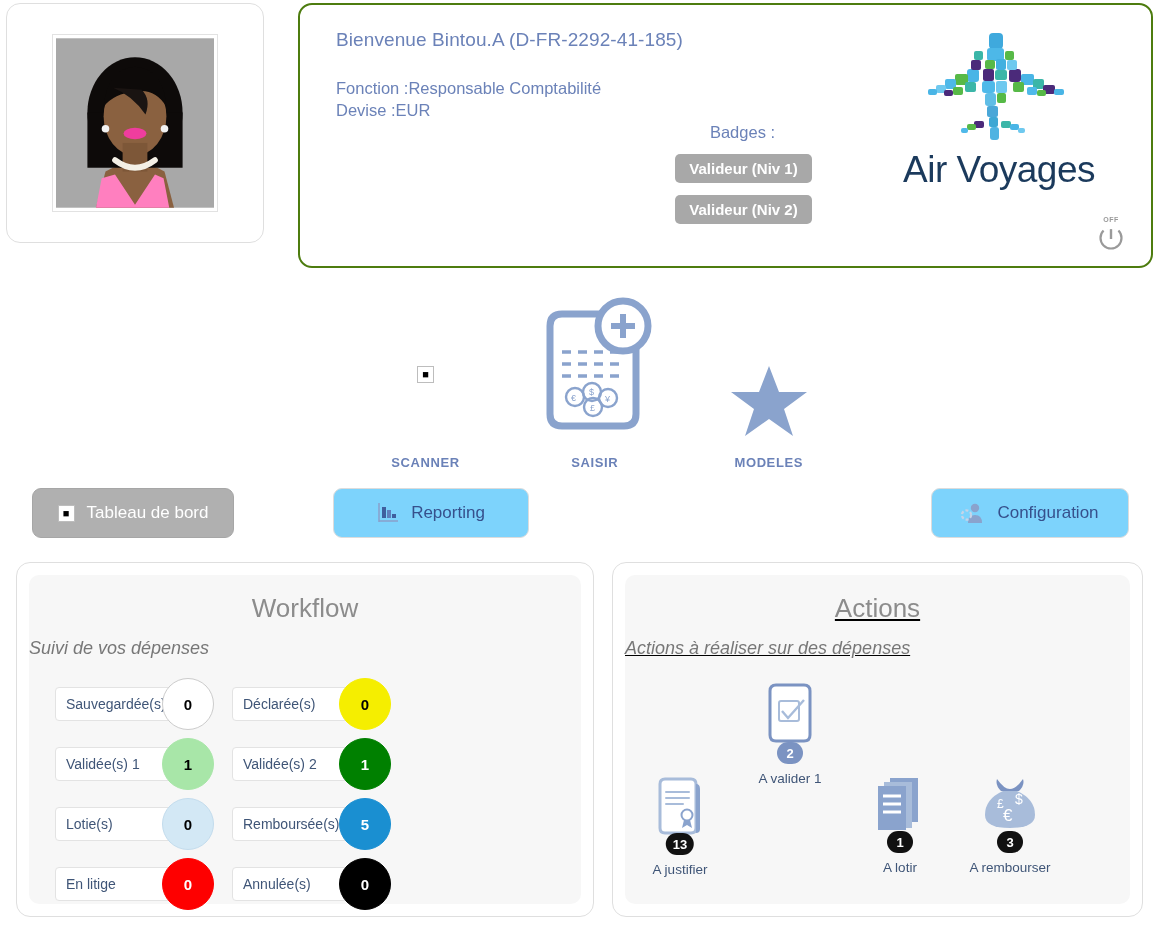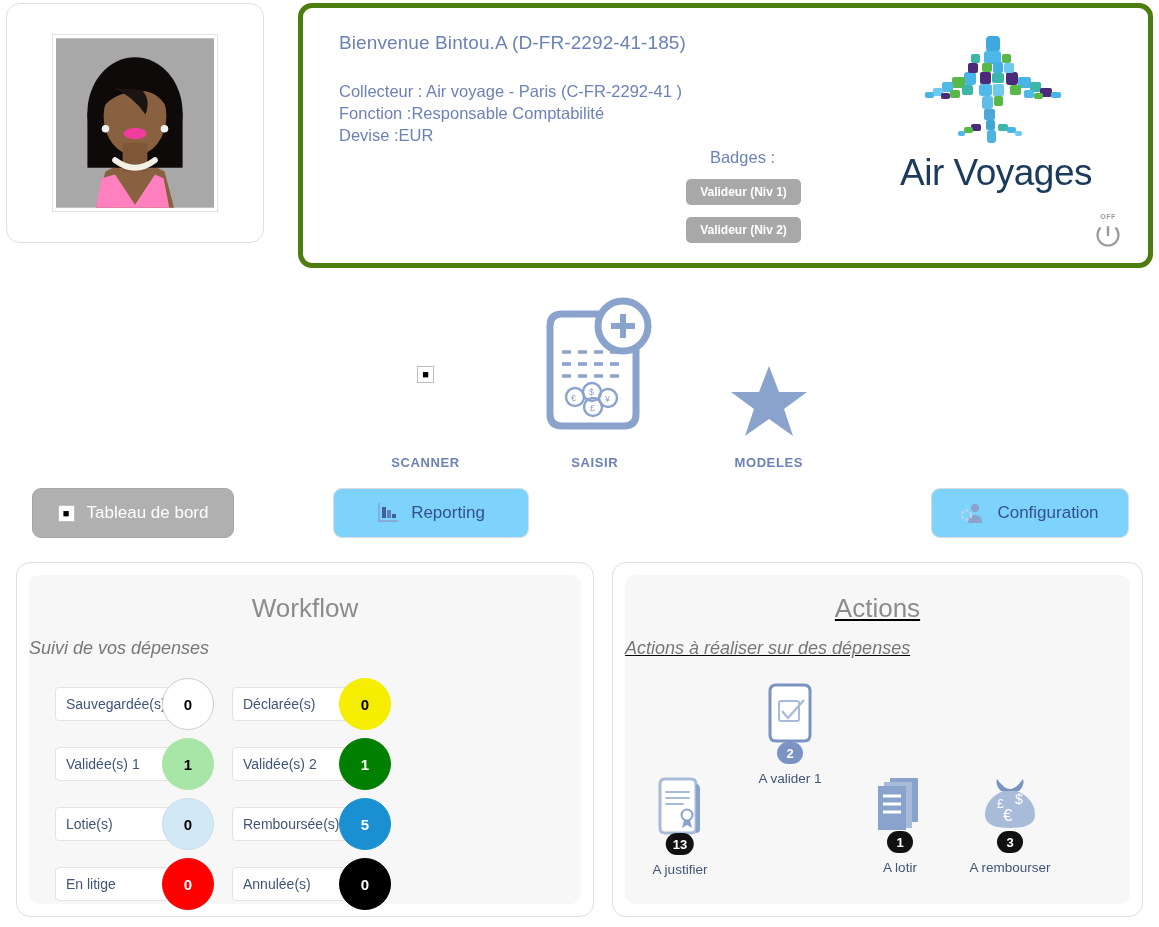--- a/index.html
+++ b/index.html
@@ -27,34 +27,34 @@
     background: #fff;
     border: 1px solid #e2e2e2;
     padding: 3px;
   }
   .avatar-img { width: 100%; height: 100%; display: block; }
 
   .header-card {
     position: relative;
     flex: 1; height: 265px;
     background: #fff;
-    border: 5px solid #4d7c0f;
+    border: 2px solid #4d7c0f;
     border-radius: 14px;
     padding: 24px 0 0 36px;
   }
   .welcome {
     font-size: 19px; color: #6b82b8; letter-spacing: .1px;
     margin-bottom: 26px;
   }
   .info-line { font-size: 16.5px; color: #6b82b8; line-height: 22px; }
   .badges-line { display: flex; align-items: center; gap: 12px; margin-top: 2px; flex-direction: column; }
   .badges-label { font-size: 16.5px; color: #6b82b8; margin-right: 2px; }
   .badge-pill {
     background: #a8a8a8; color: #ffffff;
-    font-size: 12px; font-weight: bold;
+    font-size: 15px; font-weight: bold;
     border-radius: 5px; padding: 6px 14px;
     white-space: nowrap;
   }
   .brand {
     position: absolute; right: 42px; top: 24px;
     width: 220px; text-align: center;
   }
   .brand-name {
     font-size: 37px; color: #1b3a5c; letter-spacing: -.5px;
     margin-top: -2px;
@@ -191,21 +191,20 @@
           <circle cx="52" cy="95" r="4" fill="#f2f2f2"></circle>
           <circle cx="114" cy="95" r="4" fill="#f2f2f2"></circle>
 
           <path d="M62 128 q21 16 42 0" stroke="#f4f0e6" stroke-width="6" fill="none" stroke-linecap="round"></path>
         </svg>
       </div>
     </div>
 
     <div class="header-card">
       <div class="welcome">Bienvenue Bintou.A (D-FR-2292-41-185)</div>
-      <div class="info-line">Collecteur : Air voyage - Paris (C-FR-2292-41 )</div>
       <div class="info-line">Fonction :Responsable Comptabilité</div>
       <div class="info-line">Devise :EUR</div>
       <div class="badges-line">
         <span class="badges-label">Badges :</span>
         <span class="badge-pill">Valideur (Niv 1)</span>
         <span class="badge-pill">Valideur (Niv 2)</span>
       </div>
 
       <div class="brand">
         <svg width="160" height="118" viewBox="0 0 160 118">

